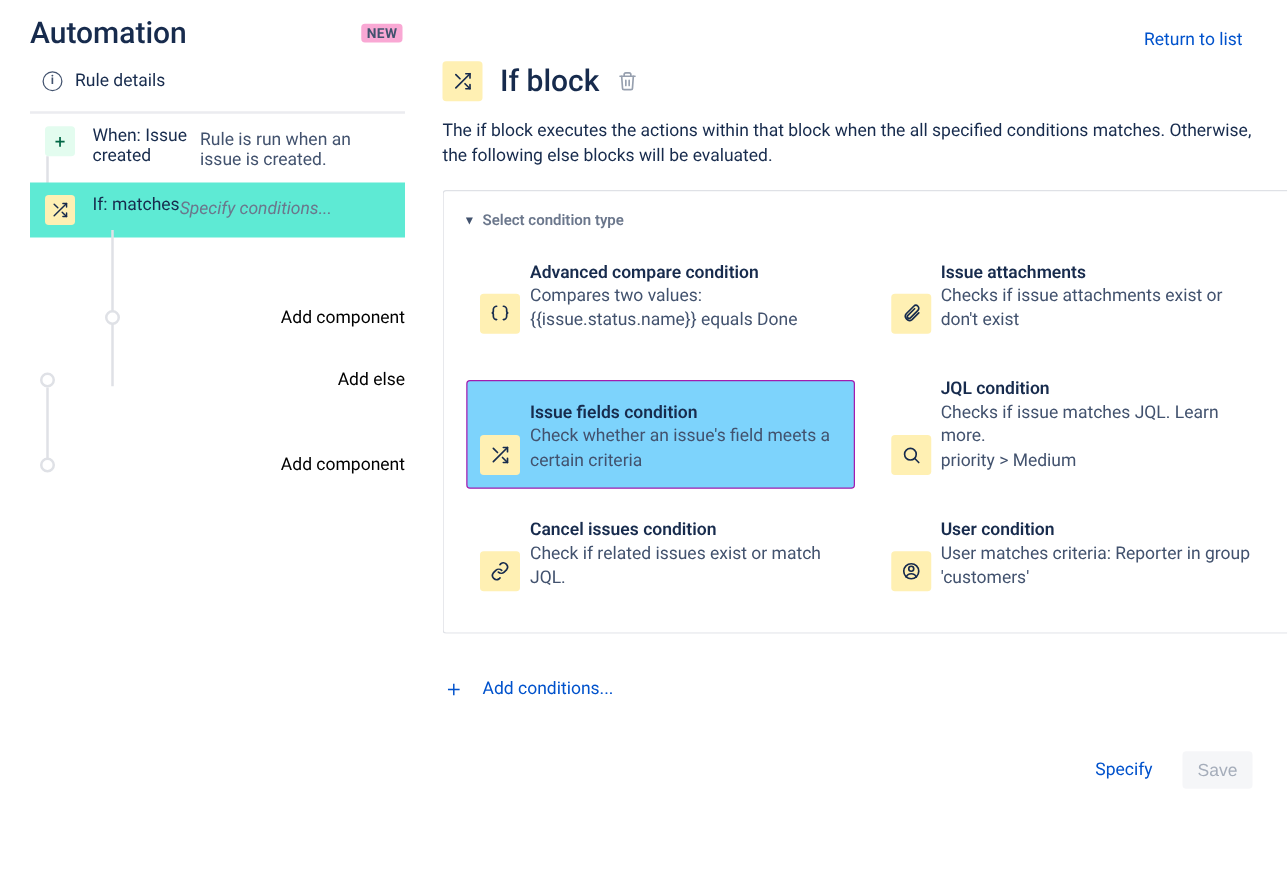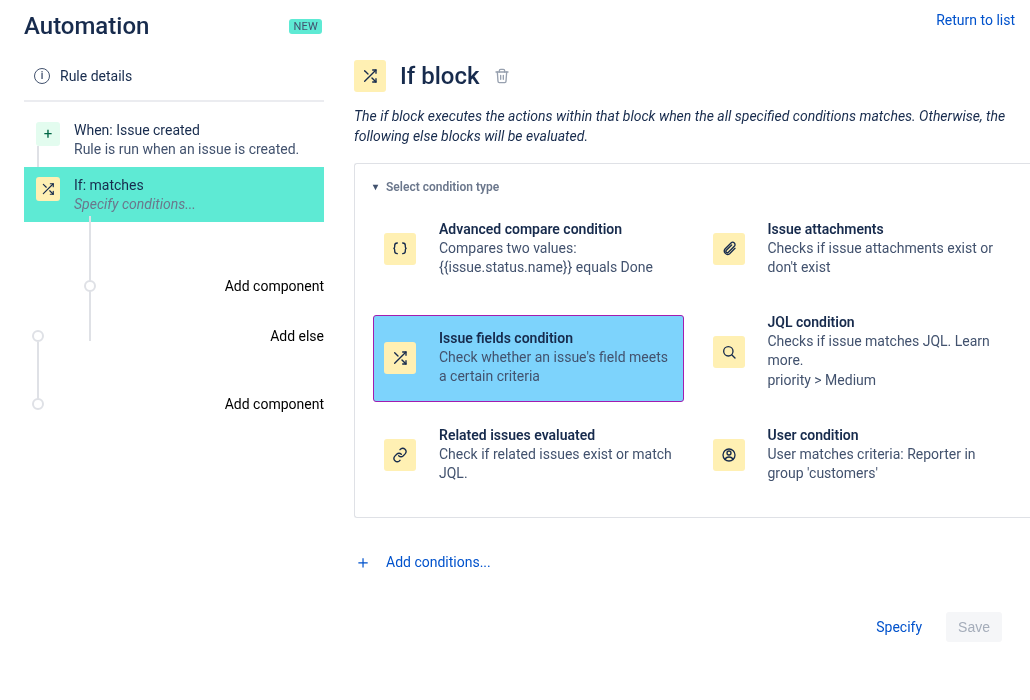--- a/index.html
+++ b/index.html
@@ -13,39 +13,39 @@
     overflow: hidden;
   }
   .page {
     display: flex;
     flex-direction: column;
     height: 100%;
     padding: 12px 0 0 24px;
   }
   .header {
     display: flex;
-    align-items: flex-start;
+    align-items: flex-end;
     justify-content: space-between;
-    padding-right: 15px;
-    margin-bottom: 20px;
+    padding-right: 36px;
+    margin-bottom: 9px;
   }
   .header-left { display: flex; align-items: center; }
   .title {
     font-size: 24px;
     font-weight: 500;
     color: #172B4D;
     margin-right: 140px;
   }
   .lozenge {
     display: inline-block;
     font-size: 11px;
-    font-weight: 400;
+    font-weight: 700;
     letter-spacing: 0.3px;
     color: #42526E;
-    background: #5eead4;
+    background: #f9a8d4;
     border-radius: 3px;
     padding: 1px 4px;
   }
   .return-link {
     color: #0052CC;
     font-size: 14px;
     cursor: pointer;
   }
 
   .body {
@@ -59,21 +59,20 @@
     width: 300px;
     flex-shrink: 0;
     position: relative;
   }
   .rule-details {
     display: flex;
     align-items: center;
     gap: 10px;
     padding: 8px 10px 16px 10px;
     border-bottom: 2px solid #EBECF0;
-    margin-bottom: 10px;
     color: #172B4D;
     cursor: pointer;
   }
   .rule-details .info-ico {
     width: 16px; height: 16px;
     border: 1.3px solid #42526E;
     border-radius: 50%;
     position: relative;
     flex-shrink: 0;
   }
@@ -106,21 +105,21 @@
     display: flex;
     align-items: center;
     justify-content: center;
     flex-shrink: 0;
     margin-left: 2px;
   }
   .badge.green { background: #E3FCEF; color: #006644; font-size: 15px; font-weight: 400;}
   .badge.yellow { background: #FFF0B3; }
   .badge.yellow svg { width: 14px; height: 14px; }
 
-  .node .txt { display: flex; flex-direction: column; }
+  .node .txt { display: flex; }
   .node .nt { font-size: 14px; color: #172B4D; font-weight: 400; }
   .node .ns { font-size: 14px; color: #42526E; margin-top: 3px; }
   .node .ns.italic { font-style: italic; color: #6B778C; }
 
   .node.active {
     background: #5eead4;
   }
   .sub-add {
     display: flex;
     align-items: center;
@@ -176,21 +175,20 @@
     width: 16px; height: 16px;
     color: #97A0AF;
     cursor: pointer;
   }
   .main-desc {
     color: #172B4D;
     font-size: 14px;
     line-height: 1.45;
     margin-bottom: 16px;
     max-width: 660px;
-    font-style: italic;
   }
 
   .panel {
     border: 1px solid #DFE1E6;
     border-right: none;
     border-top-left-radius: 3px;
     border-bottom-left-radius: 3px;
     padding: 16px 18px 22px 18px;
   }
   .expand-hdr {
@@ -207,26 +205,26 @@
 
   .grid {
     display: grid;
     grid-template-columns: 1fr 1fr;
     column-gap: 18px;
     row-gap: 14px;
   }
 
   .opt {
     display: flex;
-    gap: 23px;
+    gap: 8px;
     padding: 10px;
     border-radius: 3px;
     border: 1px solid transparent;
     cursor: pointer;
-    align-items: center;
+    align-items: flex-end;
   }
   .opt.selected {
     background: #7dd3fc;
     border: 1px solid #a21caf;
     margin-top: 12px;
   }
   .opt .osq {
     width: 32px; height: 32px;
     background: #FFF0B3;
     border-radius: 3px;
@@ -420,21 +418,21 @@
           </div>
 
           <div class="opt">
             <span class="osq">
               <svg width="16" height="16" viewBox="0 0 24 24" fill="none" stroke="#172B4D" stroke-width="2" stroke-linecap="round">
                   <path d="M10 13a5 5 0 0 0 7 0l3-3a5 5 0 0 0-7-7l-1 1"></path>
                   <path d="M14 11a5 5 0 0 0-7 0l-3 3a5 5 0 0 0 7 7l1-1"></path>
                 </svg>
             </span>
             <div>
-              <div class="ot">Related issues evaluated</div>
+              <div class="ot">Cancel issues condition</div>
               <div class="od">Check if related issues exist or match JQL.</div>
             </div>
           </div>
 
           <div class="opt">
             <span class="osq">
               <svg width="16" height="16" viewBox="0 0 24 24" fill="none" stroke="#172B4D" stroke-width="2" stroke-linecap="round">
                   <circle cx="12" cy="12" r="9"></circle>
                   <circle cx="12" cy="9" r="3"></circle>
                   <path d="M6 19c1-3 4-4 6-4s5 1 6 4"></path>

